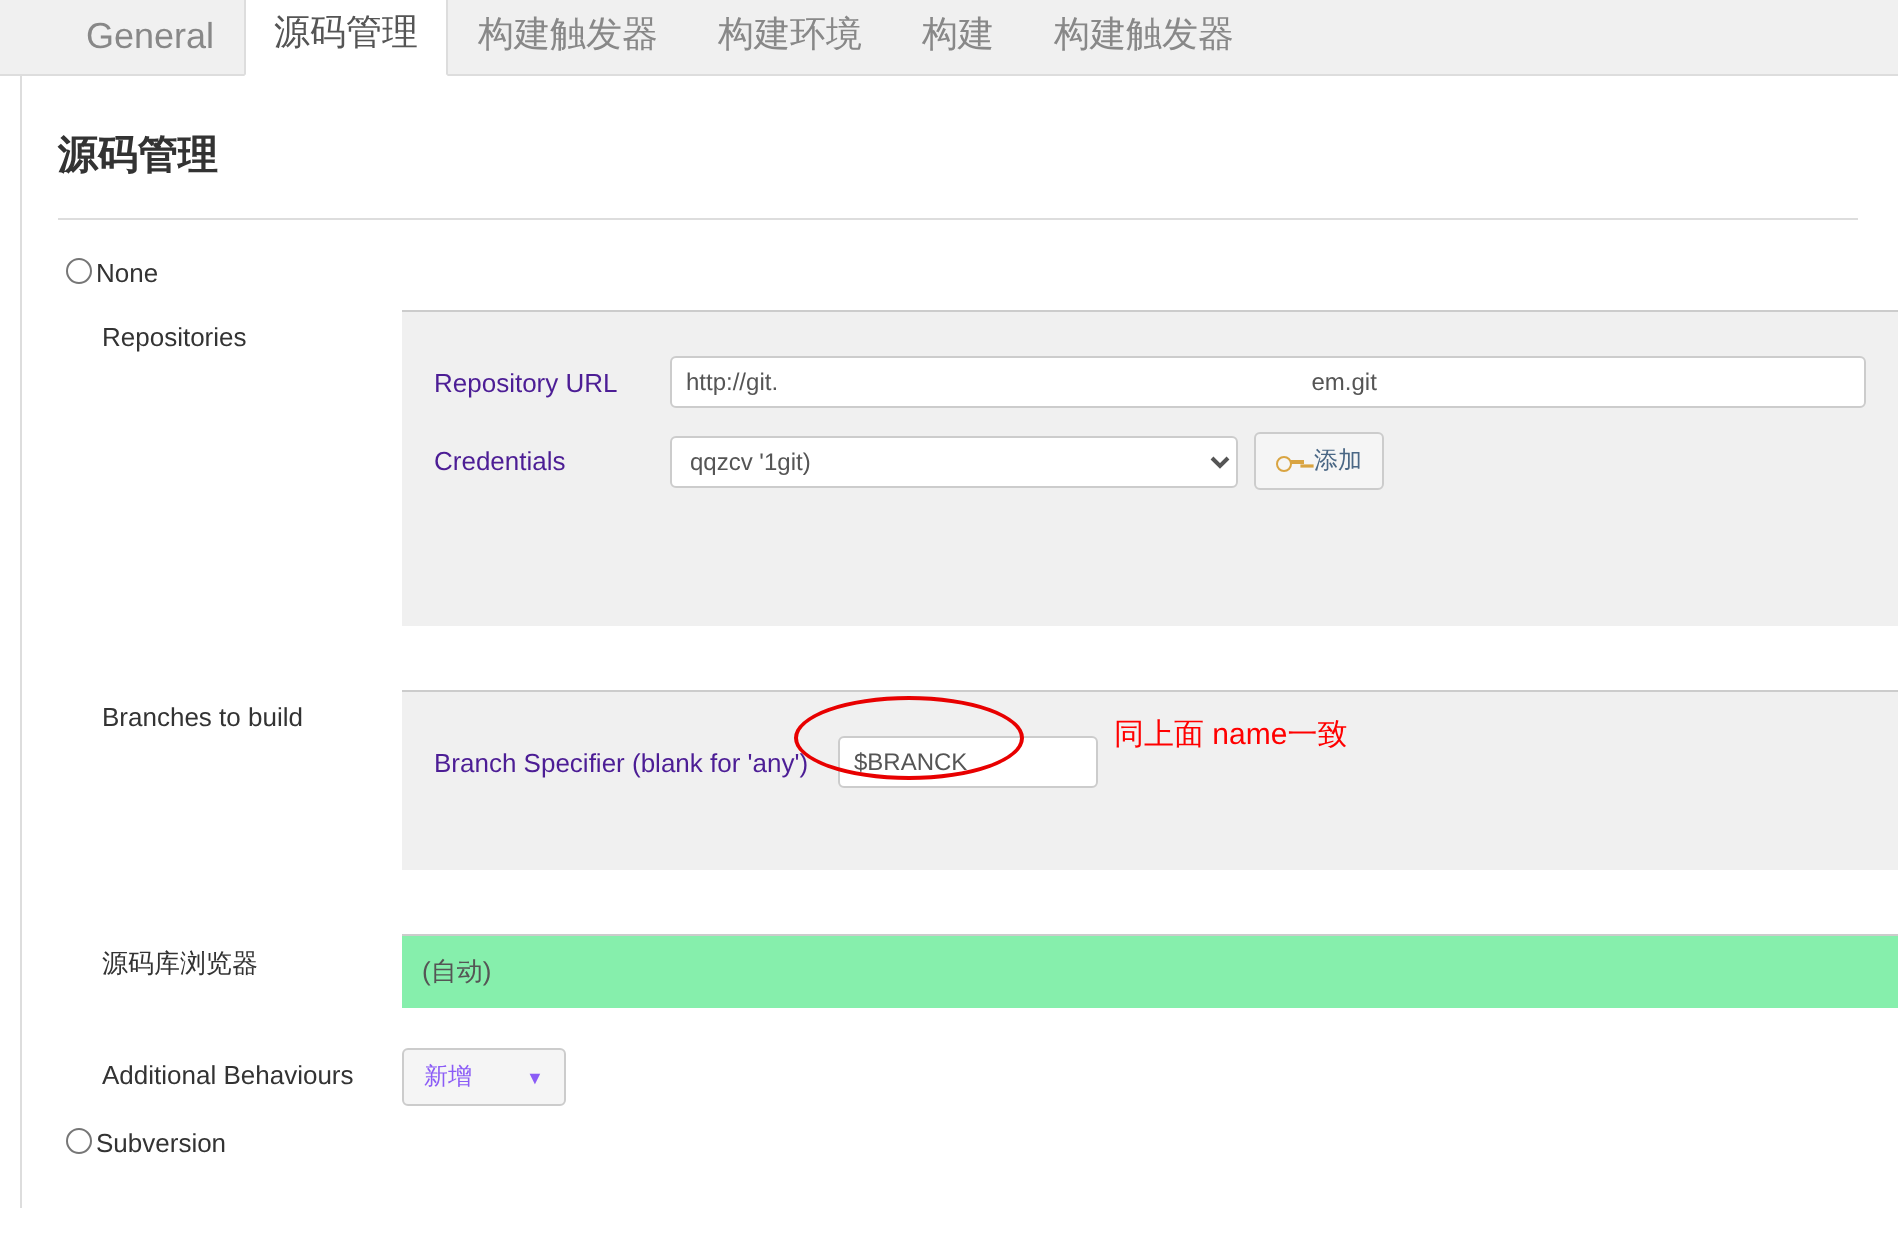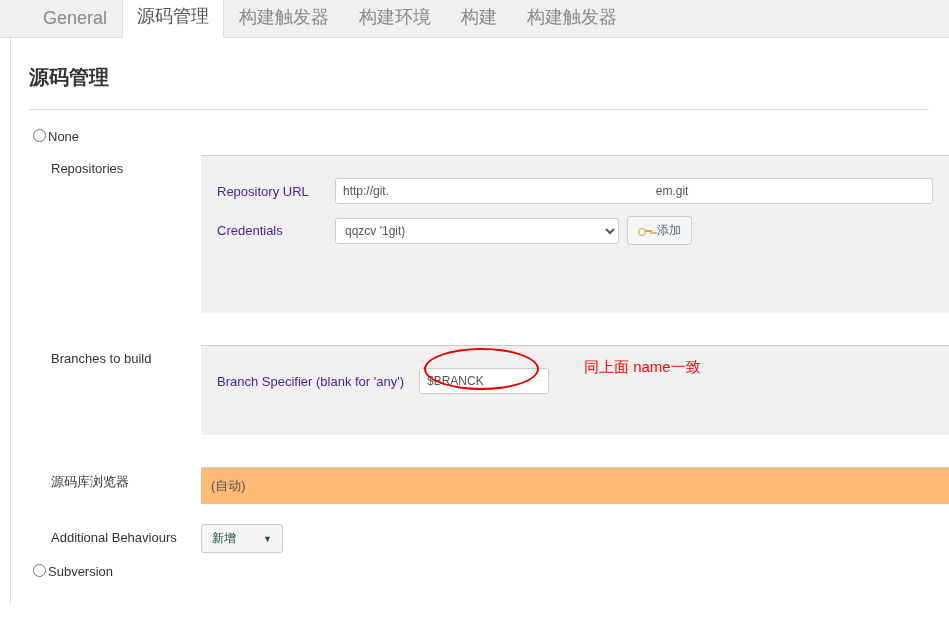--- a/index.html
+++ b/index.html
@@ -114,32 +114,32 @@
     background: #f5f5f5;
     border: 1px solid #ccc;
     border-radius: 3px;
     padding: 5px 10px;
     color: #4a6785;
     cursor: pointer;
     font-size: 12px;
     margin-left: 8px;
     text-align: center;
   }
-  .btn.plain { color:#14532d; margin-left:0;gap:24px; }
+  .btn.plain { color:#8b5cf6; margin-left:0;gap:24px; }
   .key-icon {
     width: 14px; height: 8px; position: relative;
   }
   .key-icon::before{
     content:""; position:absolute; left:0; top:1px; width:6px; height:6px; border:1.5px solid #d9a441; border-radius:50%;
   }
   .key-icon::after{
     content:""; position:absolute; left:7px; top:3.5px; width:7px; height:1.5px; background:#d9a441; box-shadow: 5px 2px 0 -0.2px #d9a441;
   }
   .browser-select {
-    flex:1; background:#fdba74; border-top:1px solid #ccc; border-left:none; border-right:none; border-bottom:none;
+    flex:1; background:#86efac; border-top:1px solid #ccc; border-left:none; border-right:none; border-bottom:none;
     padding: 9px 10px; color:#555; font-size:13px;
   }
   .annot-wrap { position:absolute; pointer-events:none; }
   .ellipse {
     position:absolute; border:2px solid #e80000; border-radius:50%;
   }
   .annot-text {
     position:absolute; color:#ff0000; font-size:15px; white-space:nowrap;
   }
   .caret { font-size:9px; margin-left:3px; }
@@ -189,21 +189,21 @@
 
     <div style="height:20px"></div>
 
     <div class="field-row">
       <div class="field-label">Branches to build</div>
       <div class="panel small" style="position:relative;">
         <div class="inner-row">
           <div class="inner-label wide">Branch Specifier (blank for 'any')</div>
           <input class="text-input branch" type="text" value="$BRANCK" style="">
         </div>
-        <div class="annot-wrap" style="left:223px; top:2px; width:300px; height:50px;">
+        <div class="annot-wrap" style="left:196px; top:2px; width:300px; height:50px;">
           <div class="ellipse" style="left:0; top:0; width:115px; height:42px;"></div>
           <div class="annot-text" style="left:160px; top:10px;">同上面 name一致</div>
         </div>
       </div>
     </div>
 
     <div style="height:20px"></div>
 
     <div class="field-row">
       <div class="field-label">源码库浏览器</div>

